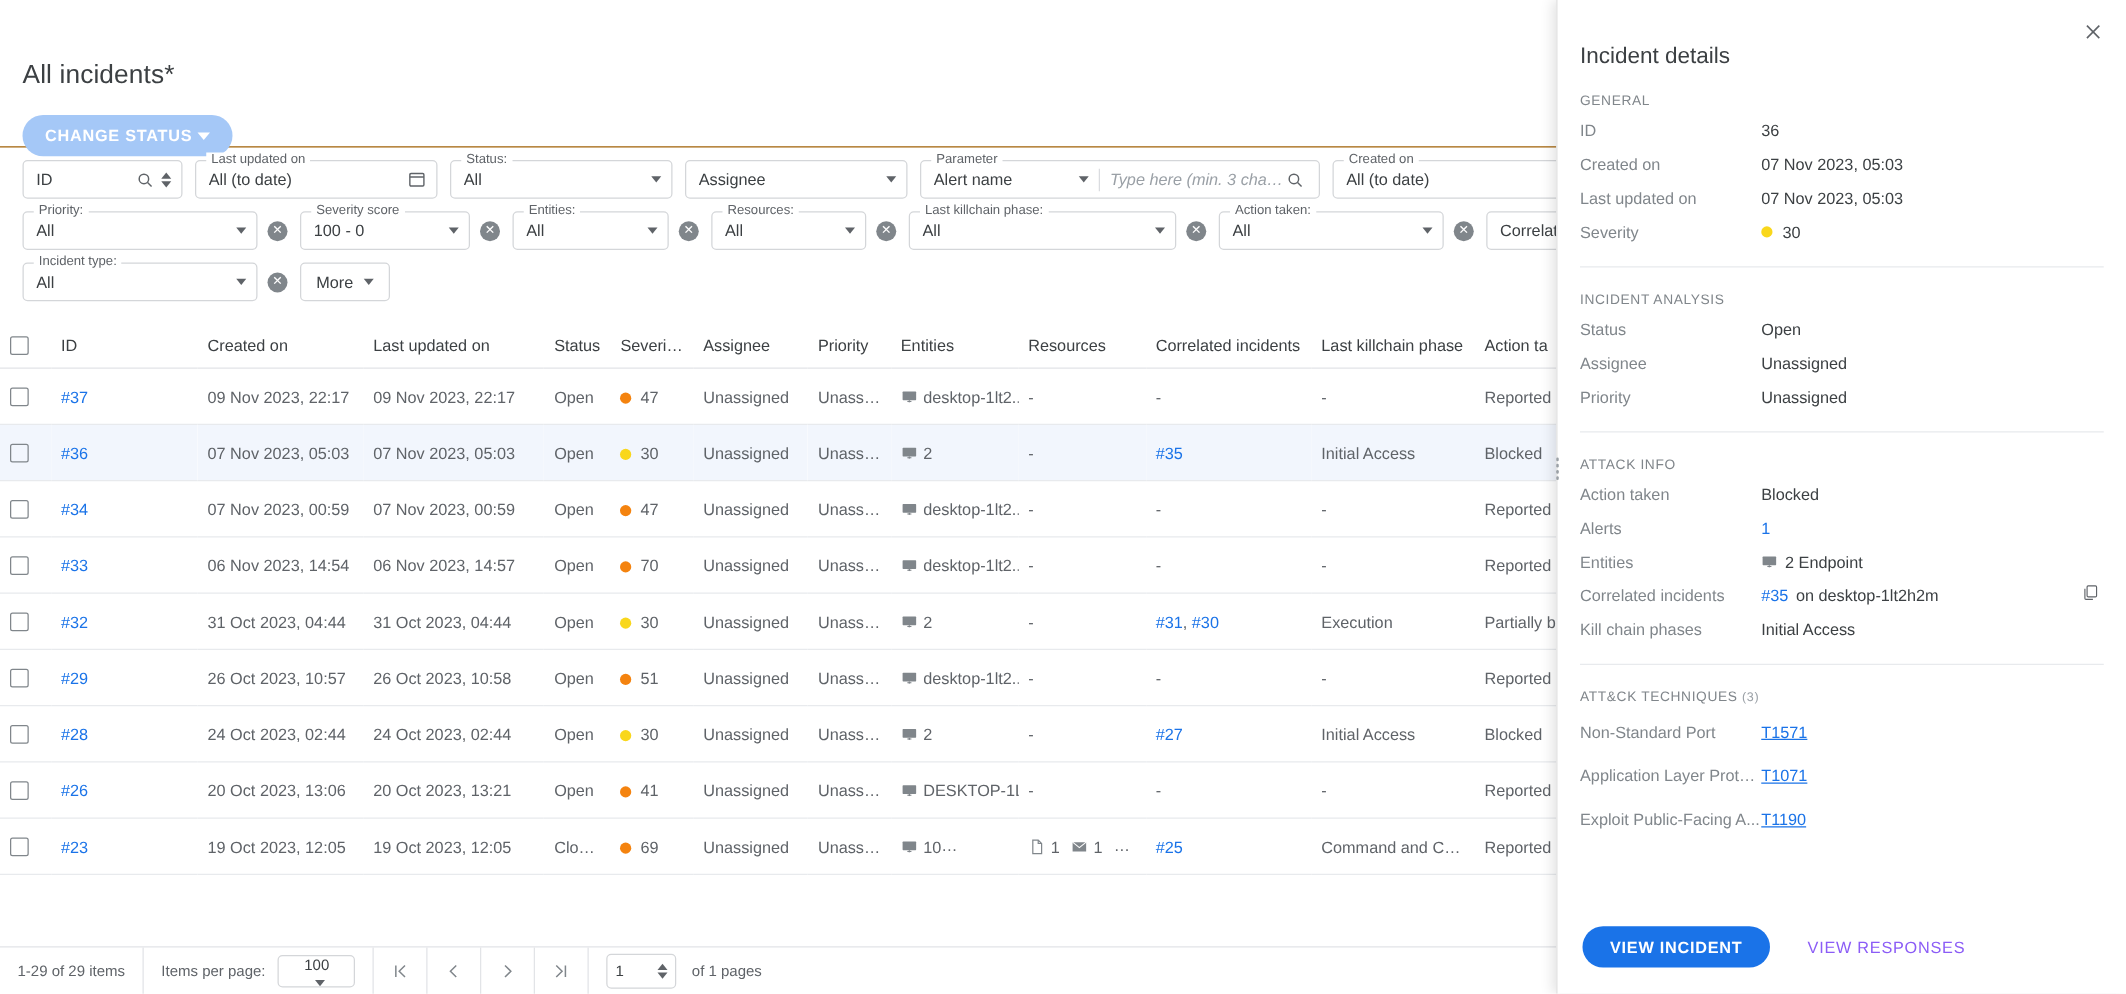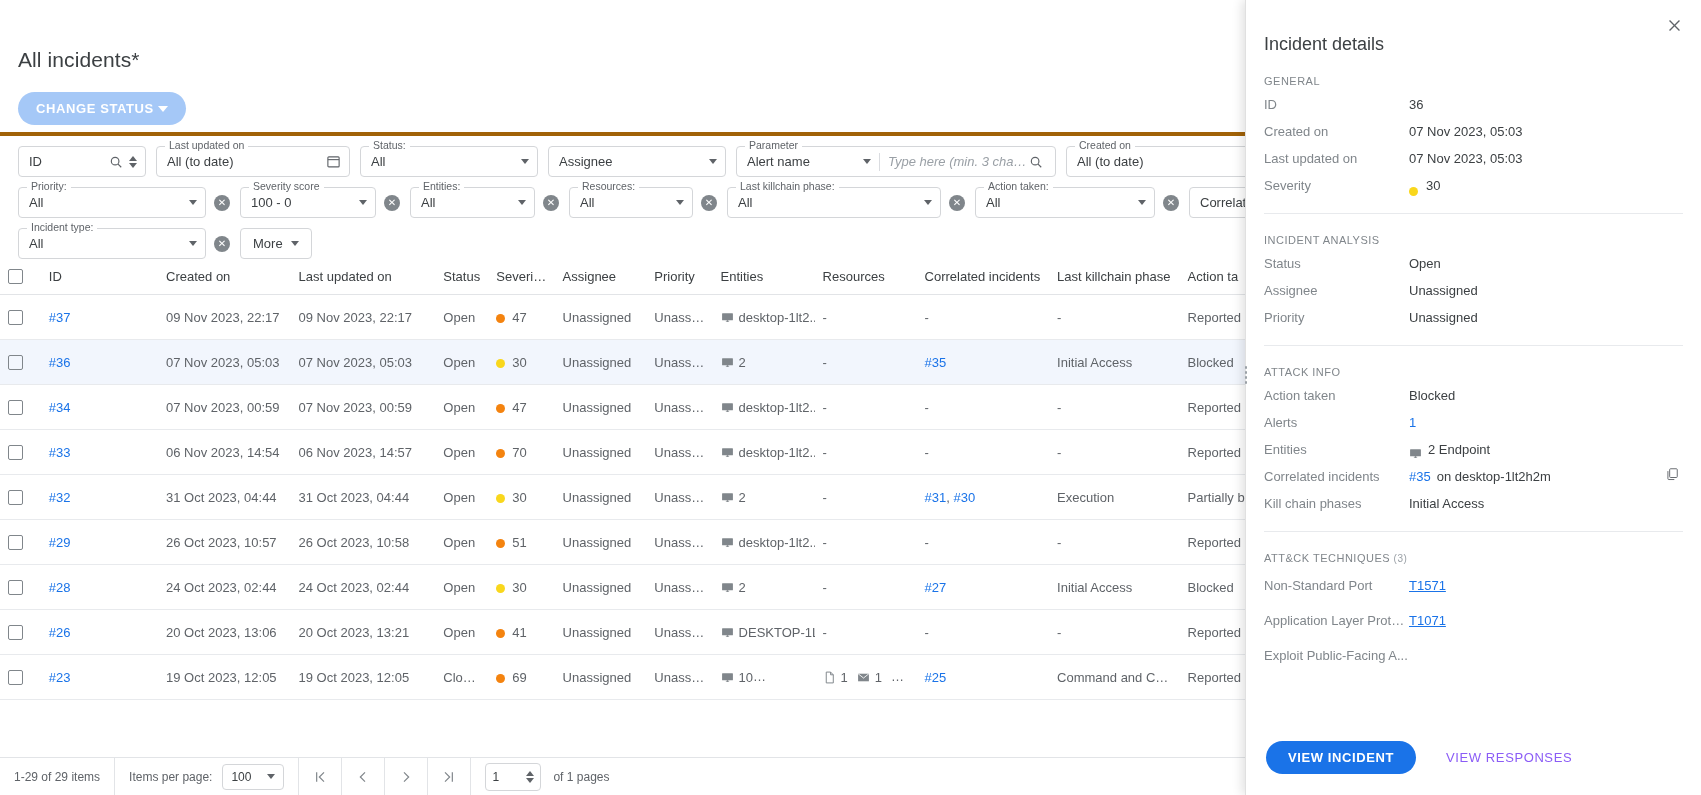--- a/index.html
+++ b/index.html
@@ -9,21 +9,21 @@
     font-family: "Liberation Sans", sans-serif;
     background:#ffffff;
     color:#3c4043;
     font-size:13px;
     overflow:hidden;
     position:relative;
   }
   .app { position:absolute; inset:0; background:#fff; }
 
   
-  .page-head { padding:18px 0 0 18px; height:136px; border-bottom:4px solid #a16207; }
+  .page-head { padding:18px 0 0 18px; height:118px; border-bottom:1px solid #a16207; }
   .page-title { font-size:21px; color:#3c4043; font-weight:400; margin:30px 0 0 0; letter-spacing:0.1px;}
   .btn-change-status {
     margin-top:20px;
     display:inline-flex; align-items:center; gap:4px;
     background:#a5c8f7; color:#ffffff;
     border:none; border-radius:18px;
     height:33px; padding:0 18px;
     font-size:13px; font-weight:600; letter-spacing:.6px;
     cursor:pointer;
     font-family:"Liberation Sans", sans-serif;
@@ -110,21 +110,21 @@
     position:absolute; left:0; right:0; bottom:0; height:38px;
     border-top:1px solid #e2e4e7;
     display:flex; align-items:center; font-size:12px; color:#5f6368;
     background:#fff;
   }
   .pg-cell { display:flex; align-items:center; height:38px; padding:0 14px; }
   .pg-div { width:1px;height:38px;background:#e2e4e7; }
   .pg-select {
     border:1px solid #d4d6d9;border-radius:4px;height:26px;min-width:62px;
     display:inline-flex;align-items:center;justify-content:space-between;padding:0 8px;
-    margin-left:10px; color:#3c4043; cursor:pointer; background:#fff;
+    margin-left:10px; color:#3c4043; cursor:pointer; background:#fff;flex-direction:column;
   }
   .pg-nav { width:42px; display:flex;align-items:center;justify-content:center; height:38px; cursor:pointer; color:#80868b;}
   .pg-input {
     border:1px solid #d4d6d9;border-radius:4px;height:28px;width:56px;
     display:inline-flex;align-items:center;justify-content:space-between;padding:0 6px;color:#3c4043;
     background:#fff;
   }
 
   
   .panel {
@@ -135,21 +135,21 @@
   }
   .panel-close {
     position:absolute; top:12px; right:14px; width:26px;height:26px;
     display:flex;align-items:center;justify-content:center;cursor:pointer;color:#5f6368;
   }
   .panel-title { font-size:18px; color:#3c4043; padding:34px 0 0 18px; font-weight:400; }
   .sect-label { font-size:11px; letter-spacing:.5px; color:#80868b; padding:20px 0 4px 18px; }
   .sect-label .cnt { color:#9aa0a6; font-size:10px; }
   .kv { display:flex; padding:3px 18px; font-size:13px; line-height:21px; }
   .kv .k { width:145px; color:#80868b; flex:none; white-space:nowrap; overflow:hidden; text-overflow:ellipsis;}
-  .kv .v { color:#3c4043; display:flex; align-items:flex-end; gap:6px; flex:1;}
+  .kv .v { color:#3c4043; display:flex; align-items:center; gap:6px; flex:1;}
   .kv .v a { color:#1a73e8; text-decoration:none; }
   .kv .v a.u { text-decoration:underline; }
   .hr { height:1px; background:#e8eaed; margin:14px 18px 0 18px; }
   .panel-actions { position:absolute; bottom:0; left:0; right:0; height:76px; display:flex; align-items:center; padding-left:20px; gap:24px; }
   .btn-primary {
     background:#1a73e8; color:#fff; border:none; border-radius:18px; height:33px;
     padding:0 22px; font-size:13px; font-weight:700; letter-spacing:.6px; cursor:pointer;
     font-family:"Liberation Sans", sans-serif;
   }
   .btn-flat {
@@ -732,20 +732,23 @@
           </div>
         </div>
         <div class="kv" style="padding-top:7px;padding-bottom:7px">
           <div class="k">Application Layer Proto...</div>
           <div class="v">
             <a class="u">T1071</a>
           </div>
         </div>
         <div class="kv" style="padding-top:7px;padding-bottom:7px">
           <div class="k">Exploit Public-Facing A...</div>
+          <div class="v">
+            <a class="u">T1190</a>
+          </div>
         </div>
       </div>
     <div class="panel-actions">
       <button class="btn-primary">VIEW INCIDENT</button>
       <button class="btn-flat">VIEW RESPONSES</button>
     </div>
   </div>
 
 </div>
 

